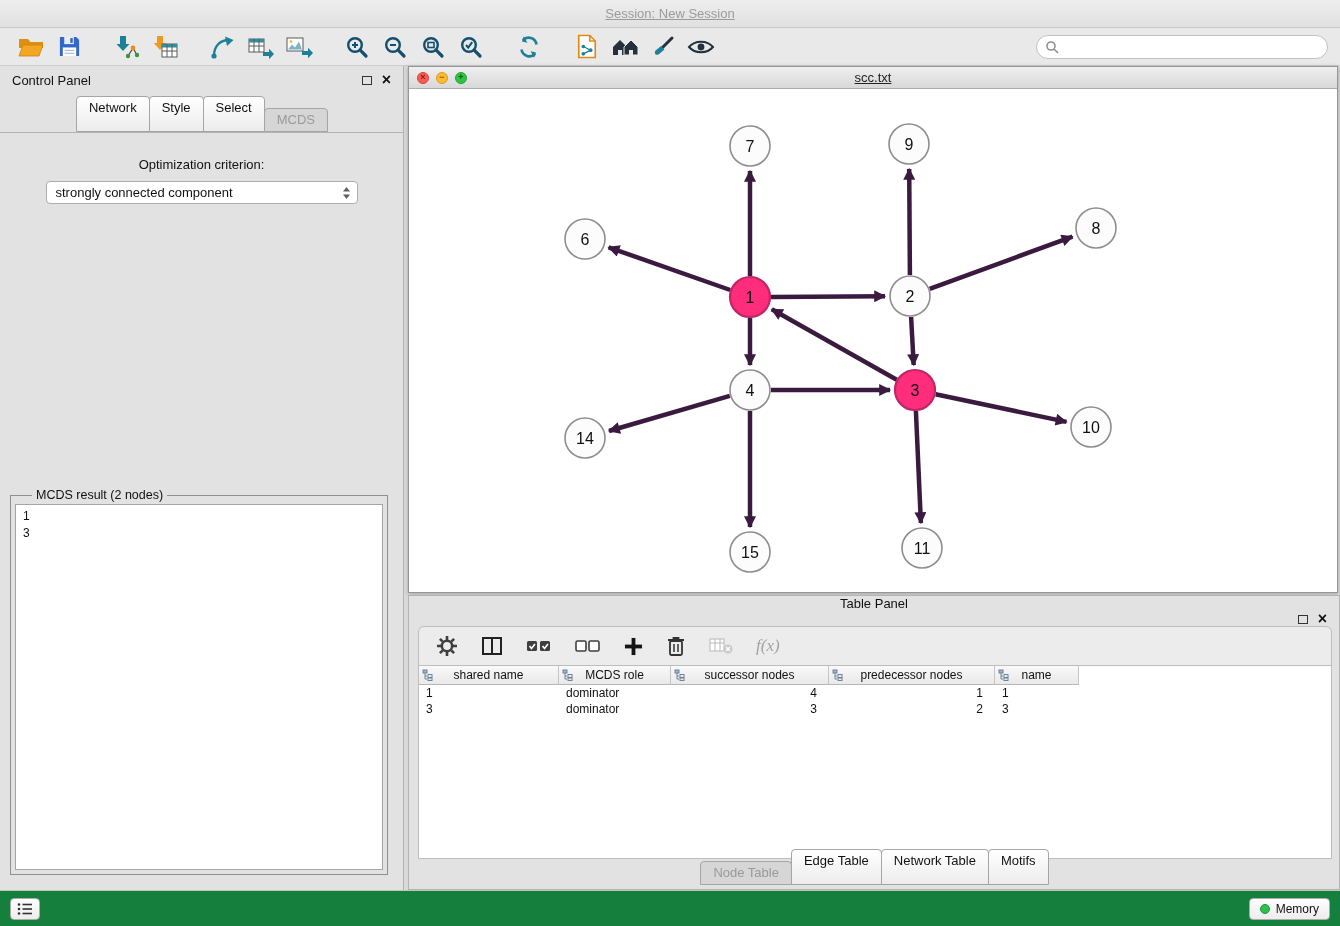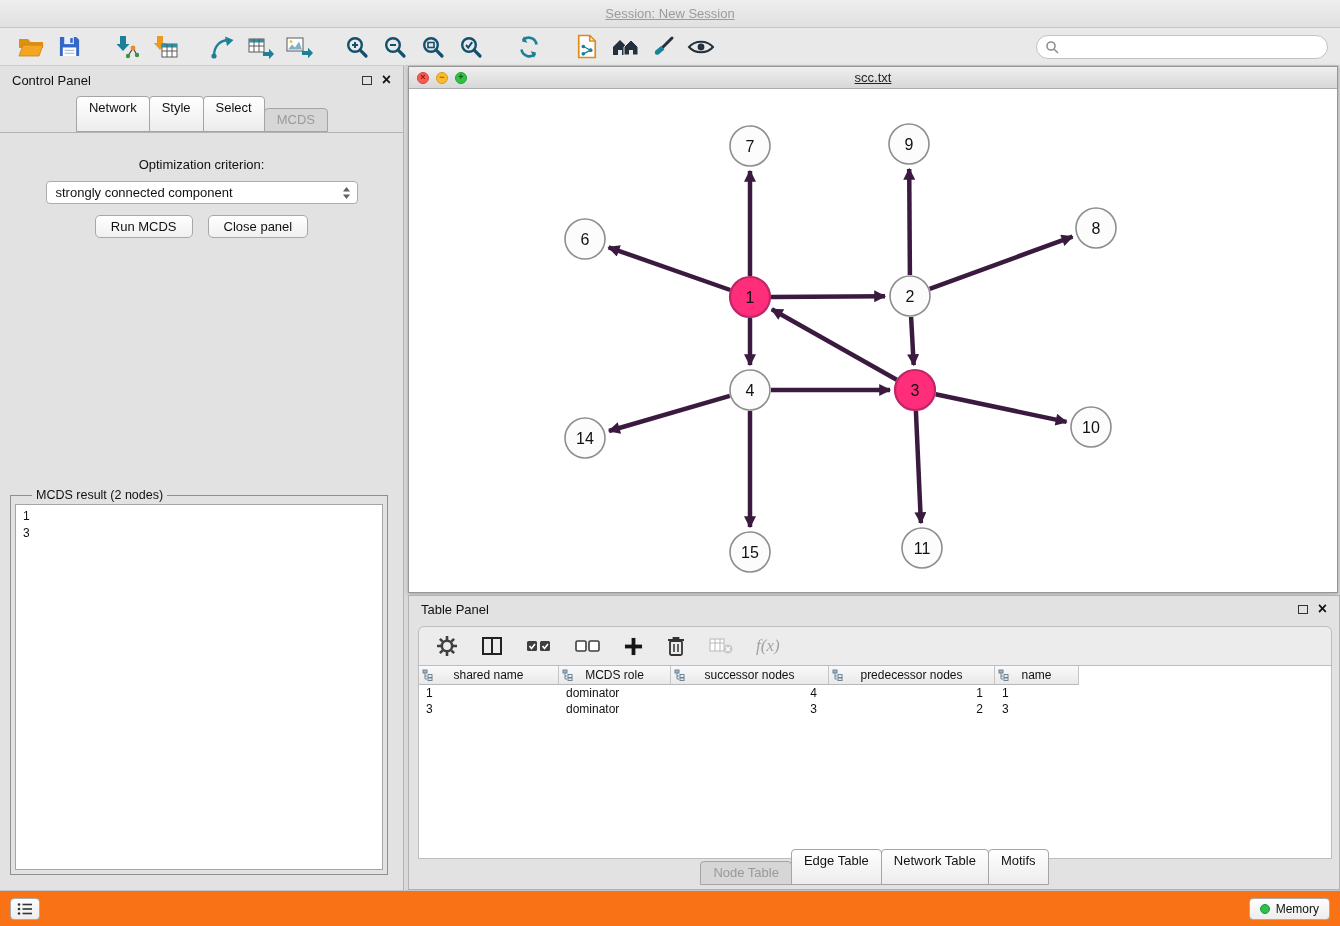--- a/index.html
+++ b/index.html
@@ -51,40 +51,40 @@
     font-size:9px;font-weight:bold;line-height:1;}
   .light.red{background:#f85b51;border:1px solid #d8443c;color:#8c1a12;}
   .light.yellow{background:#fcbb2d;border:1px solid #d89c21;color:#8f5a06;}
   .light.green{background:#30c241;border:1px solid #27a334;color:#0e5c18;}
   .nw-title{position:absolute;left:0;right:0;text-align:center;font-size:13px;color:#222;text-decoration:underline;}
   .nw-canvas{position:absolute;left:0;top:22px;right:0;bottom:0;background:#fff;overflow:hidden;}
   svg text{font-family:"Liberation Sans",sans-serif;}
 
   
   .table-panel{position:absolute;left:408px;top:595px;width:932px;height:295px;background:#e2e2e2;border:1px solid #b3b3b3;}
-  .tp-header{height:26px;display:flex;align-items:center;padding:0 12px;font-size:13px;}
+  .tp-header{height:26px;display:flex;align-items:center;padding:0 12px;font-size:13px;flex-direction:column;}
   .tp-block{position:absolute;left:9px;right:7px;top:30px;height:233px;border:1px solid #bdbdbd;
     border-radius:6px 6px 0 0;background:#ececec;overflow:hidden;}
   .tp-toolbar{height:38px;display:flex;align-items:center;gap:23px;padding-left:17px;}
   .tico{display:flex;align-items:center;justify-content:center;border:none;background:transparent;}
   .fx{font-family:"Liberation Serif",serif;font-style:italic;font-size:17px;color:#a3a3a3;}
   .tp-table{position:absolute;left:0;right:0;top:38px;bottom:0;background:#fff;border-top:1px solid #bdbdbd;}
   .grid-header{display:flex;height:19px;}
   .hcell{position:relative;background:linear-gradient(#f9f9f9,#e9e9e9);border-right:1px solid #c5c5c5;
     border-bottom:1px solid #b8b8b8;display:flex;align-items:center;justify-content:center;font-size:12px;flex:none;}
   .hcell .sicon{position:absolute;left:3px;top:3px;}
   .hfill{flex:1;background:#fff;}
   .grow{display:flex;height:16px;font-size:12px;align-items:center;}
   .gcell{flex:none;overflow:hidden;white-space:nowrap;}
   .al{text-align:left;padding-left:7px;}
   .ar{text-align:right;padding-right:12px;}
   .tp-tabs{position:absolute;left:0;right:0;bottom:4px;display:flex;justify-content:center;}
 
   
-  .status-bar{position:absolute;left:0;bottom:0;width:100%;height:36px;background:#f97316;border-top:1px solid #c3c3c3;
+  .status-bar{position:absolute;left:0;bottom:0;width:100%;height:36px;background:#15803d;border-top:1px solid #c3c3c3;
     display:flex;align-items:center;padding:0 10px;}
   .sb-left-btn{width:30px;height:22px;border:1px solid #ababab;border-radius:4px;background:linear-gradient(#fdfdfd,#ededed);
     display:flex;align-items:center;justify-content:center;}
   .memory-btn{margin-left:auto;height:22px;border:1px solid #ababab;border-radius:4px;background:linear-gradient(#fdfdfd,#ededed);
     display:flex;align-items:center;gap:6px;padding:0 10px;font-size:12px;color:#111;}
   .mem-dot{width:10px;height:10px;border-radius:50%;background:#2fbf4e;border:1px solid #1f9638;}
 </style>
 </head>
 <body>
 
@@ -250,24 +250,20 @@
         <div class="tab">Select</div>
         <div class="tab selected">MCDS</div>
       </div>
     <div class="opt-label">Optimization criterion:</div>
     <div class="dropdown">
       <span class="dval">strongly connected component</span>
       <svg width="9" height="14" viewBox="0 0 9 14">
         <path d="M4.5 1 L8 5.5 H1 Z" fill="#606060"></path>
         <path d="M4.5 13 L1 8.5 H8 Z" fill="#606060"></path>
       </svg>
-    </div>
-    <div class="btnrow">
-      <button class="pbtn">Run MCDS</button>
-      <button class="pbtn">Close panel</button>
     </div>
     <div class="result-group">
       <span class="result-label">MCDS result (2 nodes)</span>
       <div class="result-inner">1
 3</div>
     </div>
   </div>
 
   <div class="network-window">
     <div class="nw-titlebar">

